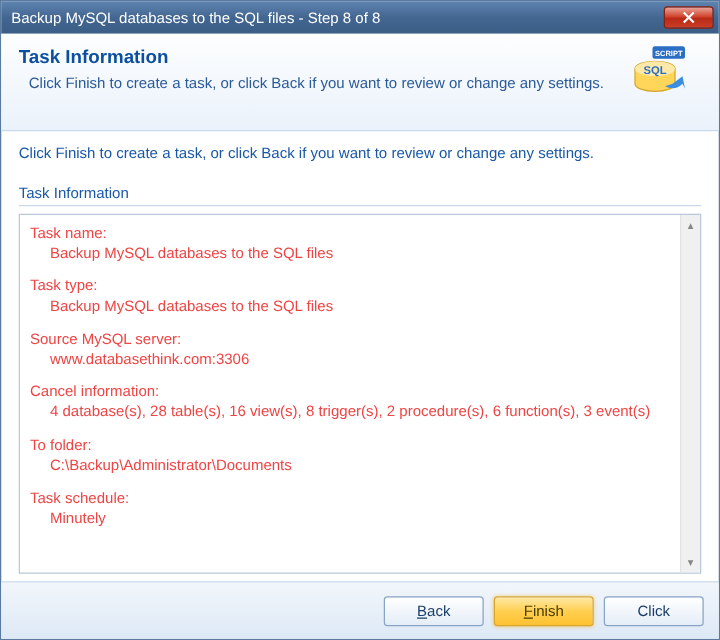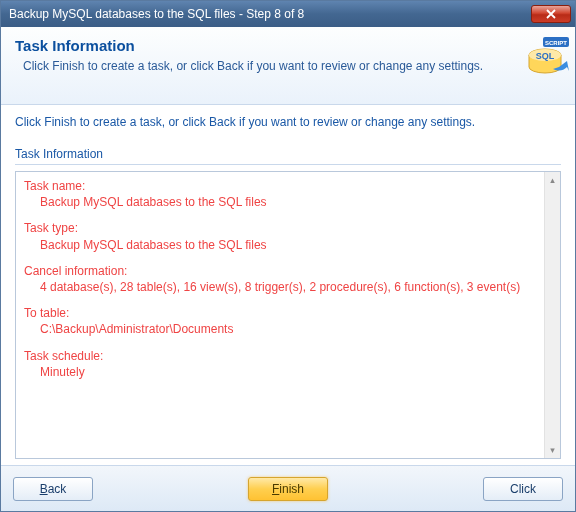--- a/index.html
+++ b/index.html
@@ -57,21 +57,21 @@
   }
   .header-sub {
     color: #2a5a98;
     font-size: 12px;
     line-height: 1.35;
     padding-left: 8px;
     padding-right: 60px;
   }
   .header-icon {
     position: absolute;
-    right: 4px;
+    right: 25px;
     top: 8px;
     width: 48px;
     height: 48px;
   }
   .content {
     flex: 1;
     padding: 10px 14px 6px 14px;
     display: flex;
     flex-direction: column;
     overflow: hidden;
@@ -122,21 +122,21 @@
     font-size: 9px; color: #888;
   }
   .scroll-arrow.up { position: absolute; top: 0; left: 0; right: 0; }
   .scroll-arrow.down { position: absolute; bottom: 0; left: 0; right: 0; }
   .footer {
     height: 46px;
     background: linear-gradient(to bottom, #f2f6fb 0%, #dde9f6 100%);
     border-top: 1px solid #c9d8eb;
     display: flex;
     align-items: center;
-    justify-content: space-between;
+    justify-content: flex-end;
     gap: 8px;
     padding: 0 12px;
   }
   .btn {
     min-width: 80px;
     height: 24px;
     border: 1px solid #8aa4c4;
     border-radius: 3px;
     background: linear-gradient(to bottom, #ffffff 0%, #e4edf7 100%);
     color: #1a3e6b;
@@ -192,25 +192,29 @@
       <div class="summary-inner">
         <div class="group">
           <div>Task name:</div>
           <div class="val">Backup MySQL databases to the SQL files</div>
         </div>
         <div class="group">
           <div>Task type:</div>
           <div class="val">Backup MySQL databases to the SQL files</div>
         </div>
         <div class="group">
+          <div>Source MySQL server:</div>
+          <div class="val">www.databasethink.com:3306</div>
+        </div>
+        <div class="group">
           <div>Cancel information:</div>
           <div class="val">4 database(s), 28 table(s), 16 view(s), 8 trigger(s), 2 procedure(s), 6 function(s), 3 event(s)</div>
         </div>
         <div class="group">
-          <div>To table:</div>
+          <div>To folder:</div>
           <div class="val">C:\Backup\Administrator\Documents</div>
         </div>
         <div class="group">
           <div>Task schedule:</div>
           <div class="val">Minutely</div>
         </div>
       </div>
       <div class="scroll-track">
         <div class="scroll-arrow up">▴</div>
         <div class="scroll-arrow down">▾</div>

